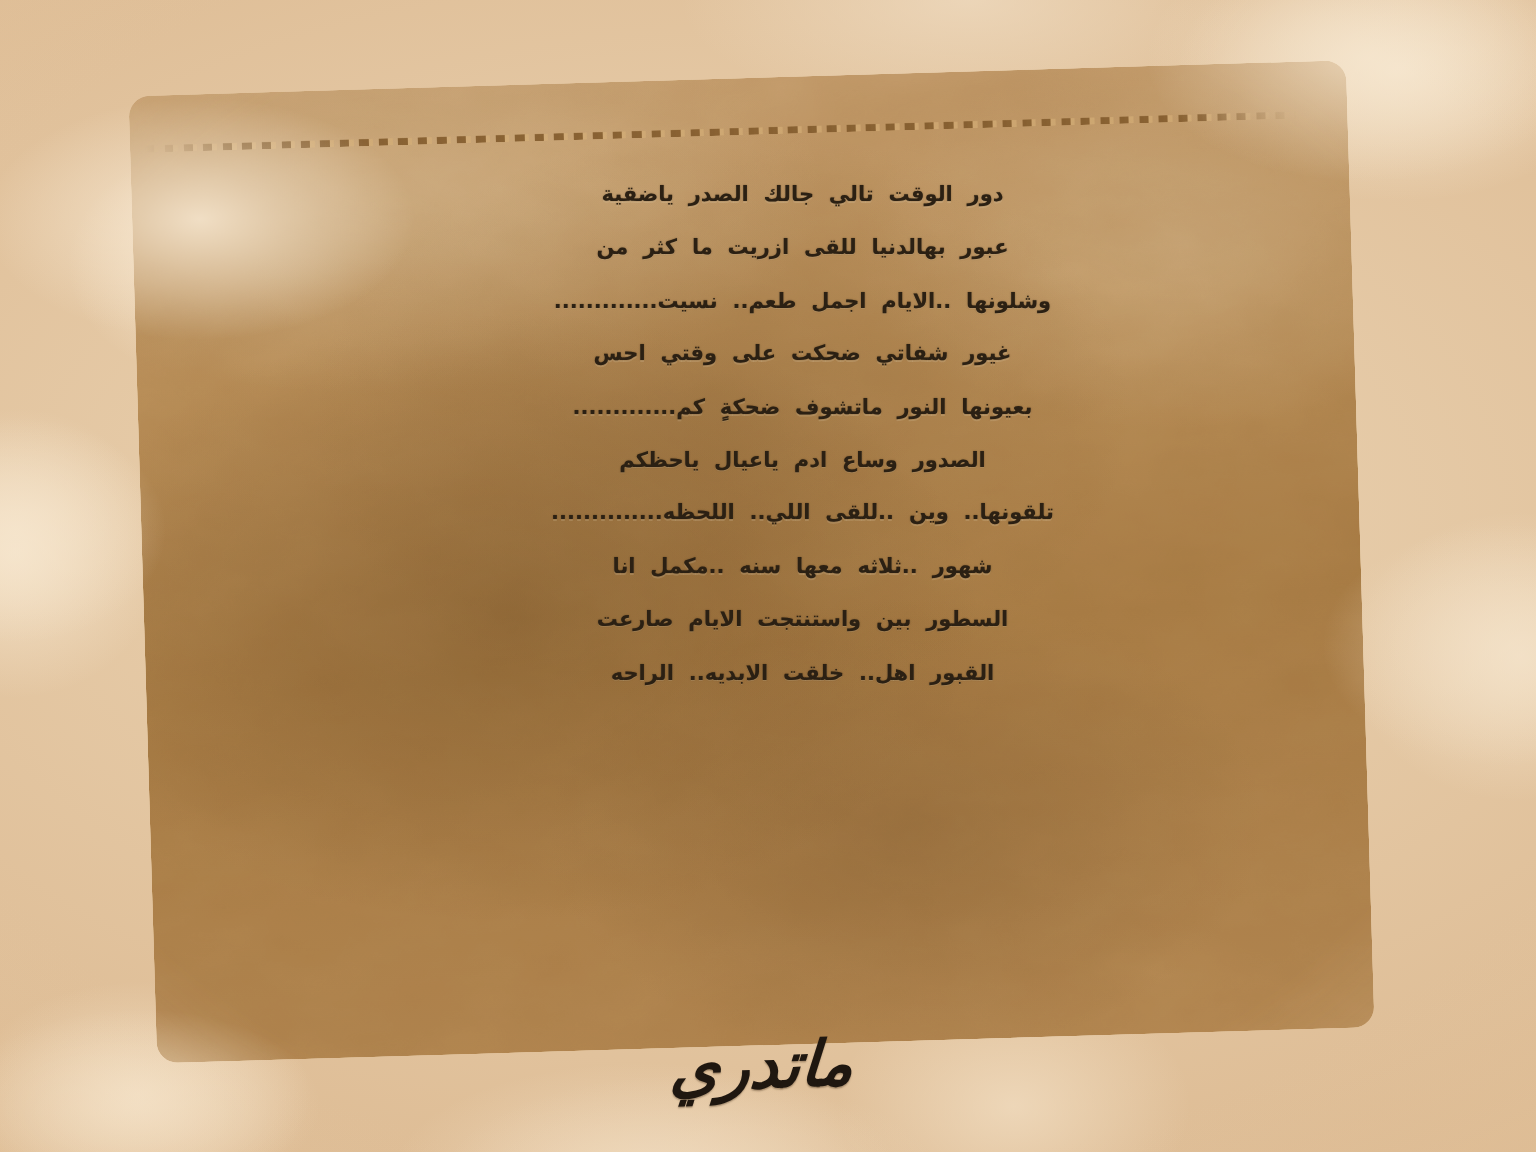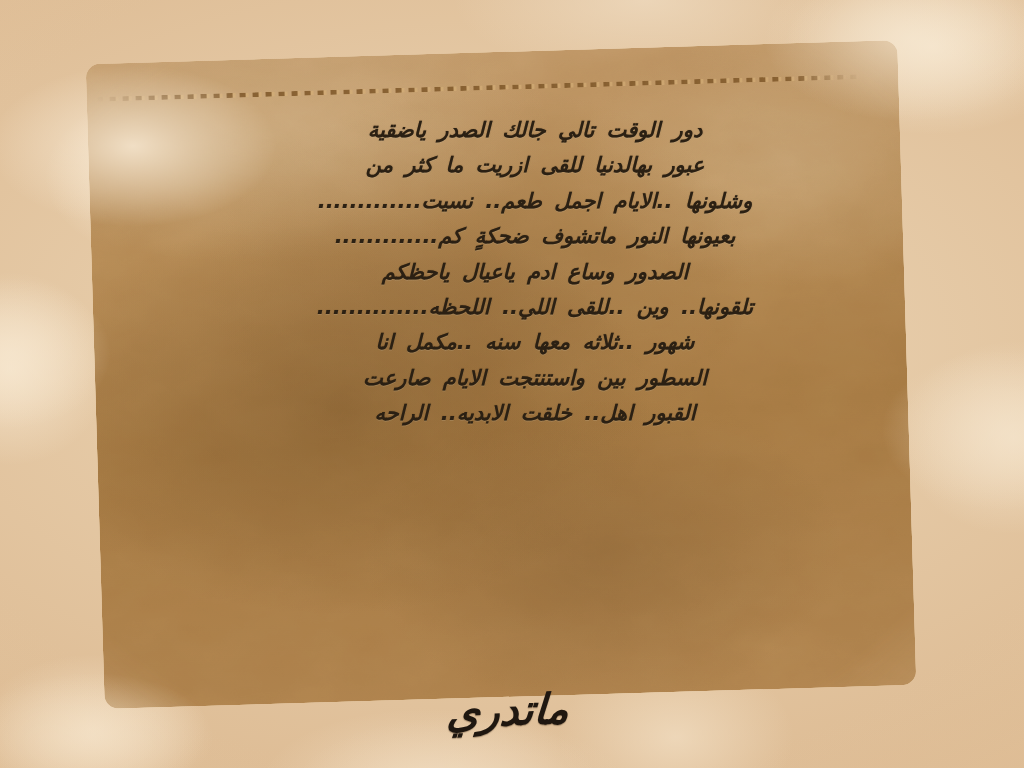--- a/index.html
+++ b/index.html
@@ -65,25 +65,24 @@
       radial-gradient(22% 13% at 45% 103%, rgba(240,220,192,0.6), rgba(240,220,192,0) 75%),
       radial-gradient(17% 15% at 98% 56%, rgba(243,226,201,0.6), rgba(243,226,201,0) 70%),
       radial-gradient(20% 15% at 89% 5%, rgba(246,231,208,0.7), rgba(246,231,208,0) 72%),
       radial-gradient(128% 122% at 50% 46%, rgba(228,198,160,0) 46%, rgba(228,198,160,0.4) 64%, rgba(230,202,165,0.82) 79%, rgba(226,193,153,0.97) 94%);
   }
 
   
   .poem {
     position: absolute; z-index: 3; top: 113px; left: 46px; width: 978px;
     text-align: center;
-    font-size: 21px; font-weight: bold; line-height: 35.4px;
+    font-size: 14px; font-weight: bold; line-height: 35.4px;
     color: #2b2013;
     word-spacing: 5px;
     text-shadow: 0 1px 0 rgba(245,225,195,0.18), 0 0 1px rgba(40,25,10,0.55);
-    font-style: italic;
   }
   .poem .line { direction: ltr; unicode-bidi: isolate; white-space: nowrap; }
   .poem .tok  { direction: ltr; unicode-bidi: isolate; }
 
   .signature {
     position: absolute; z-index: 3; top: 686px; left: 0; width: 1024px;
     text-align: center;
     font-size: 42px; font-weight: bold; font-style: italic;
     color: #1f1710; direction: rtl;
     transform: translateX(-4px) rotate(-2deg) skewX(-6deg);
@@ -113,20 +112,21 @@
     </div>
     <div class="seam"></div>
   </div>
 
   <div class="vignette"></div>
 
   <div class="poem" id="poem">
       <div class="line"><span class="tok">ياضقية</span> <span class="tok">الصدر</span> <span class="tok">جالك</span> <span class="tok">تالي</span> <span class="tok">الوقت</span> <span class="tok">دور</span></div>
       <div class="line"><span class="tok">من</span> <span class="tok">كثر</span> <span class="tok">ما</span> <span class="tok">ازريت</span> <span class="tok">للقى</span> <span class="tok">بهالدنيا</span> <span class="tok">عبور</span></div>
       <div class="line"><span class="tok">.............نسيت</span> <span class="tok">..طعم</span> <span class="tok">اجمل</span> <span class="tok">الايام..</span> <span class="tok">وشلونها</span></div>
+      <div class="line"><span class="tok">احس</span> <span class="tok">وقتي</span> <span class="tok">على</span> <span class="tok">ضحكت</span> <span class="tok">شفاتي</span> <span class="tok">غيور</span></div>
       <div class="line"><span class="tok">.............كم</span> <span class="tok">ضحكةٍ</span> <span class="tok">ماتشوف</span> <span class="tok">النور</span> <span class="tok">بعيونها</span></div>
       <div class="line"><span class="tok">ياحظكم</span> <span class="tok">ياعيال</span> <span class="tok">ادم</span> <span class="tok">وساع</span> <span class="tok">الصدور</span></div>
       <div class="line"><span class="tok">..............اللحظه</span> <span class="tok">..اللي</span> <span class="tok">للقى..</span> <span class="tok">وين</span> <span class="tok">..تلقونها</span></div>
       <div class="line"><span class="tok">انا</span> <span class="tok">مكمل..</span> <span class="tok">سنه</span> <span class="tok">معها</span> <span class="tok">ثلاثه..</span> <span class="tok">شهور</span></div>
       <div class="line"><span class="tok">صارعت</span> <span class="tok">الايام</span> <span class="tok">واستنتجت</span> <span class="tok">بين</span> <span class="tok">السطور</span></div>
       <div class="line"><span class="tok">الراحه</span> <span class="tok">..الابديه</span> <span class="tok">خلقت</span> <span class="tok">..اهل</span> <span class="tok">القبور</span></div>
     </div>
 
   <div class="signature">ماتدري</div>
 </div>

